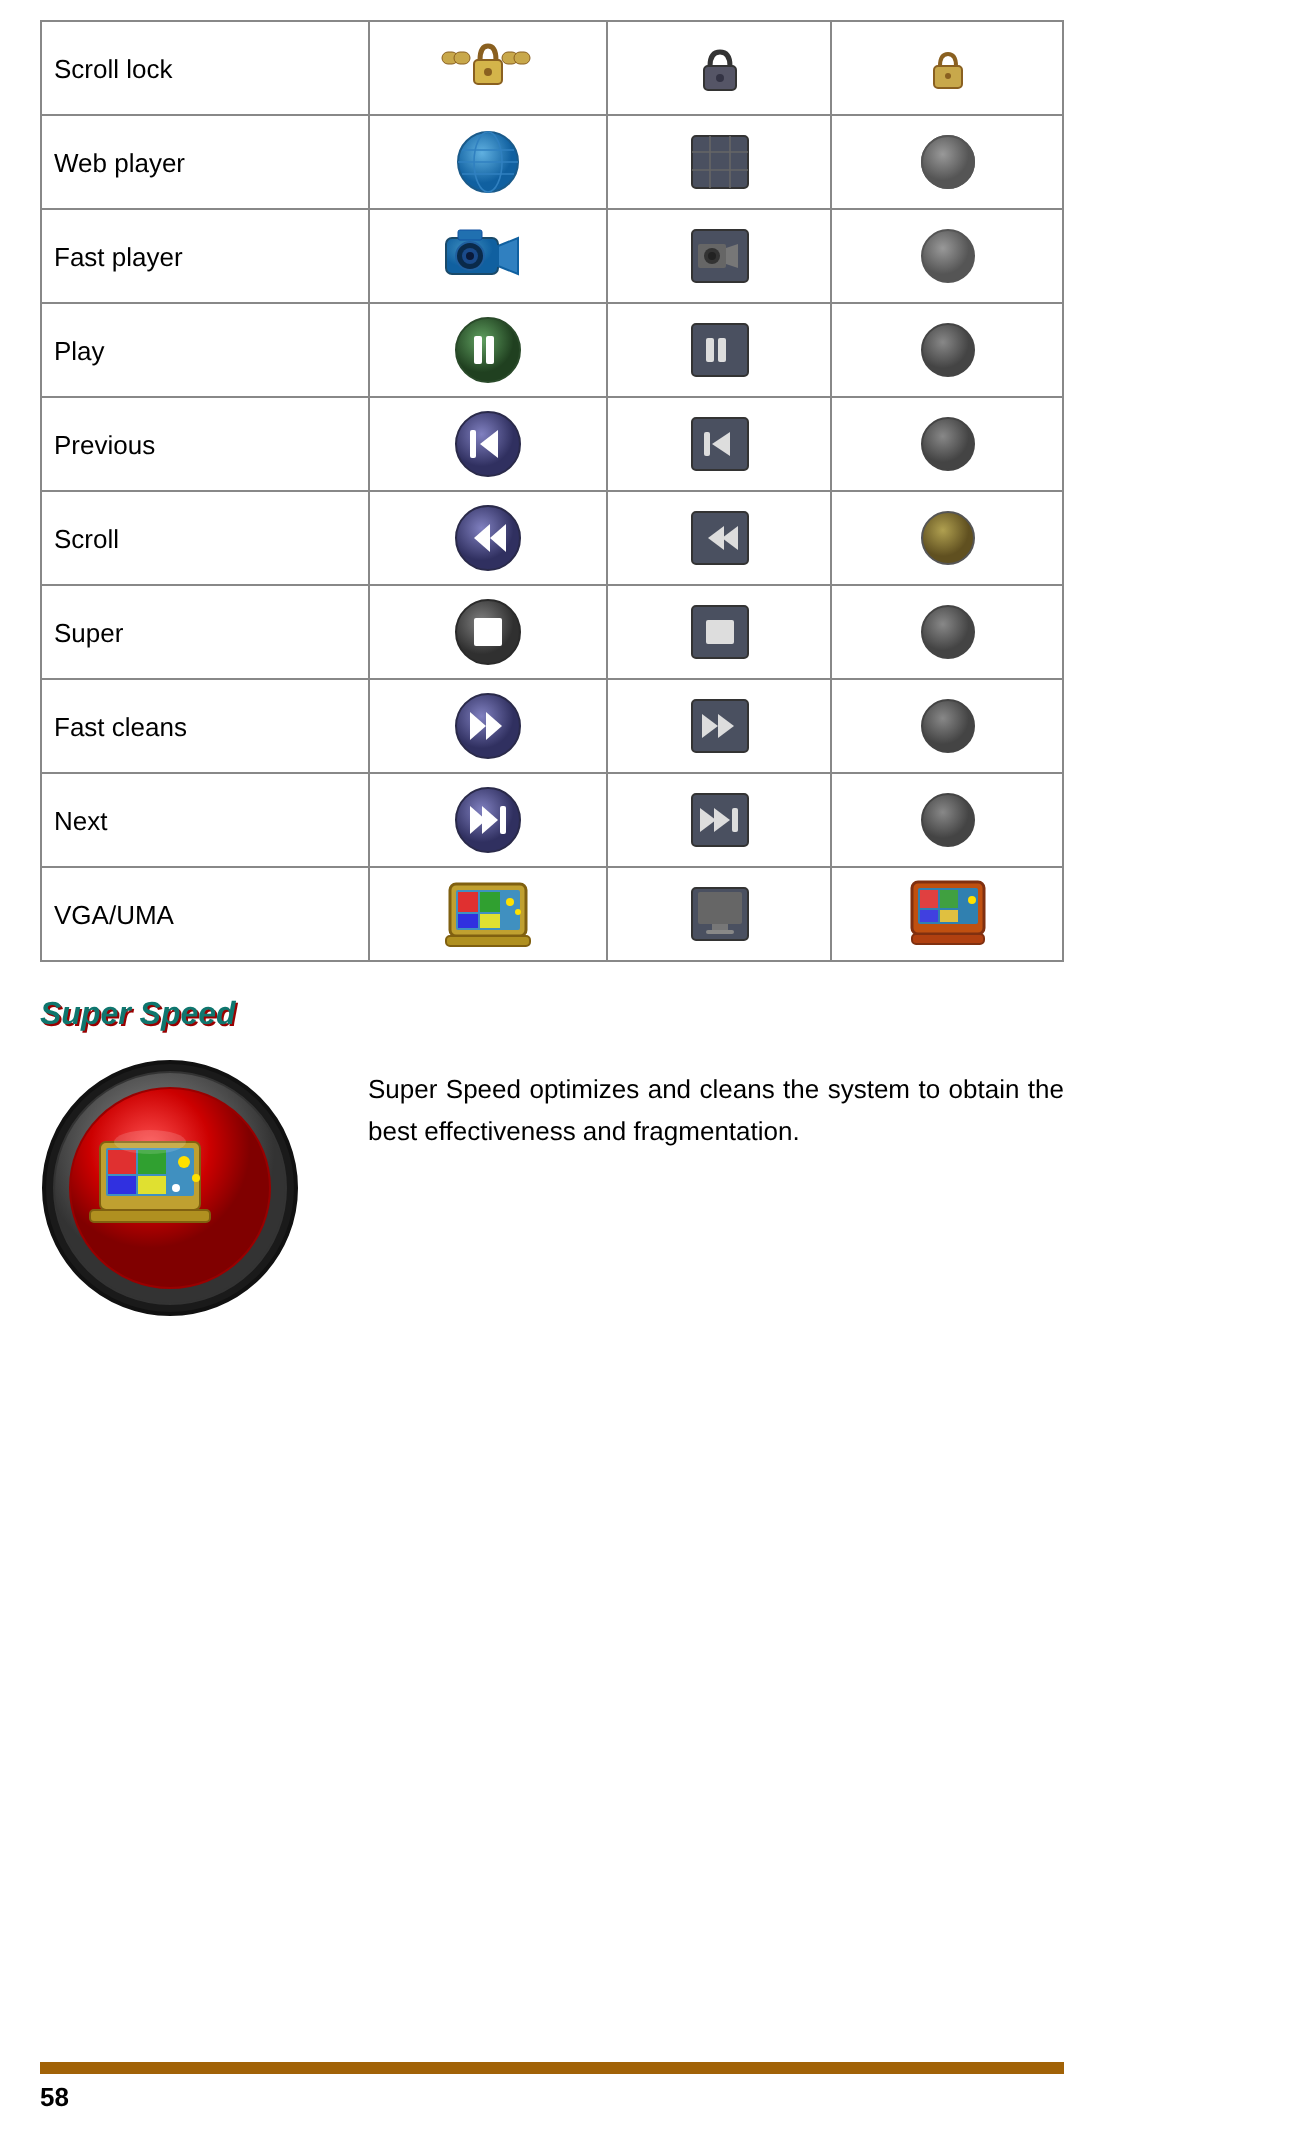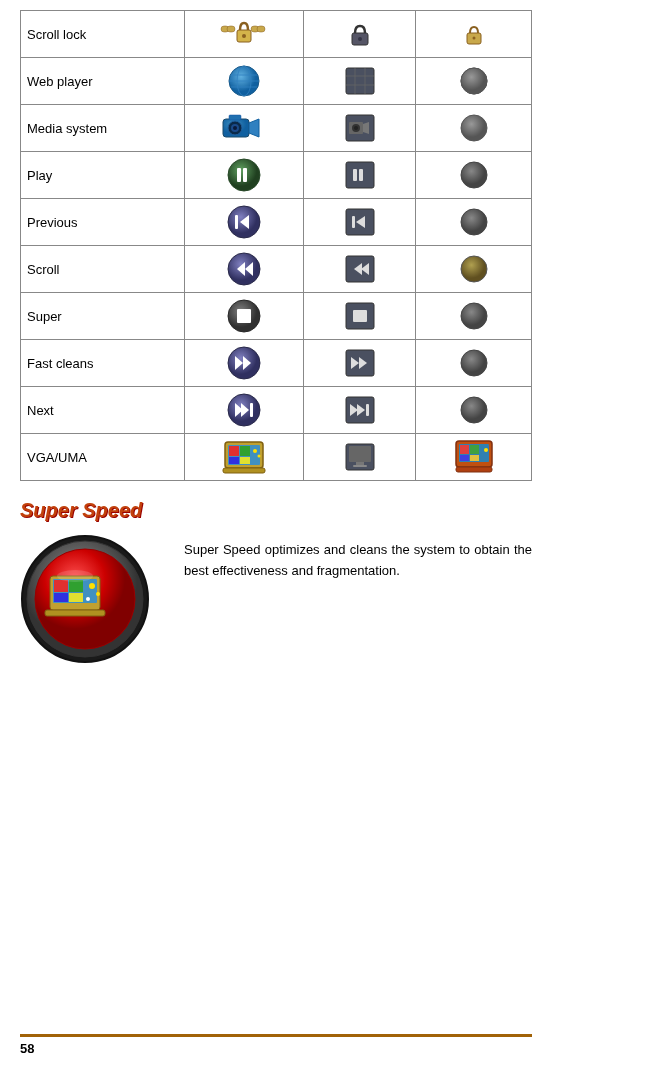--- a/index.html
+++ b/index.html
@@ -57,24 +57,24 @@
       min-height: 38px;
     }
 
     
     .super-speed-section {
       margin-top: 18px;
     }
 
     .super-speed-title {
       font-family: Arial, sans-serif;
-      font-size: 20px;
+      font-size: 16px;
       font-weight: bold;
       font-style: italic;
-      color: #c2410c;
+      color: #0f766e;
       margin-bottom: 12px;
       
       text-shadow: 1px 1px 0 #900;
     }
 
     .super-speed-body {
       display: flex;
       flex-direction: row;
       align-items: flex-start;
       gap: 34px;
@@ -89,21 +89,21 @@
     .super-speed-text {
       font-size: 13px;
       line-height: 1.6;
       text-align: justify;
       padding-top: 6px;
     }
 
     
     .page-footer {
       margin-top: auto;
-      border-top: 3px solid #a16207;
+      border-top: 6px solid #a16207;
       padding-top: 4px;
       font-size: 13px;
       font-weight: bold;
     }
 
     
     
     
     
 
@@ -205,21 +205,21 @@
                   <stop offset="0%" stop-color="#999"></stop>
                   <stop offset="100%" stop-color="#555"></stop>
                 </radialGradient>
               </defs>
             </svg>
           </div>
         </td>
       </tr>
 
       <tr class="table-row">
-        <td><span class="row-label">Media system</span></td>
+        <td><span class="row-label">Fast player</span></td>
         <td>
           <div class="icon-cell">
             <svg width="46" height="34" viewBox="0 0 46 34">
 
               <rect x="2" y="8" width="26" height="18" rx="3" fill="url(#camGrad)" stroke="#1a4a6a" stroke-width="1"></rect>
               <defs>
                 <radialGradient id="camGrad" cx="40%" cy="30%">
                   <stop offset="0%" stop-color="#4090c0"></stop>
                   <stop offset="100%" stop-color="#1060a0"></stop>
                 </radialGradient>

